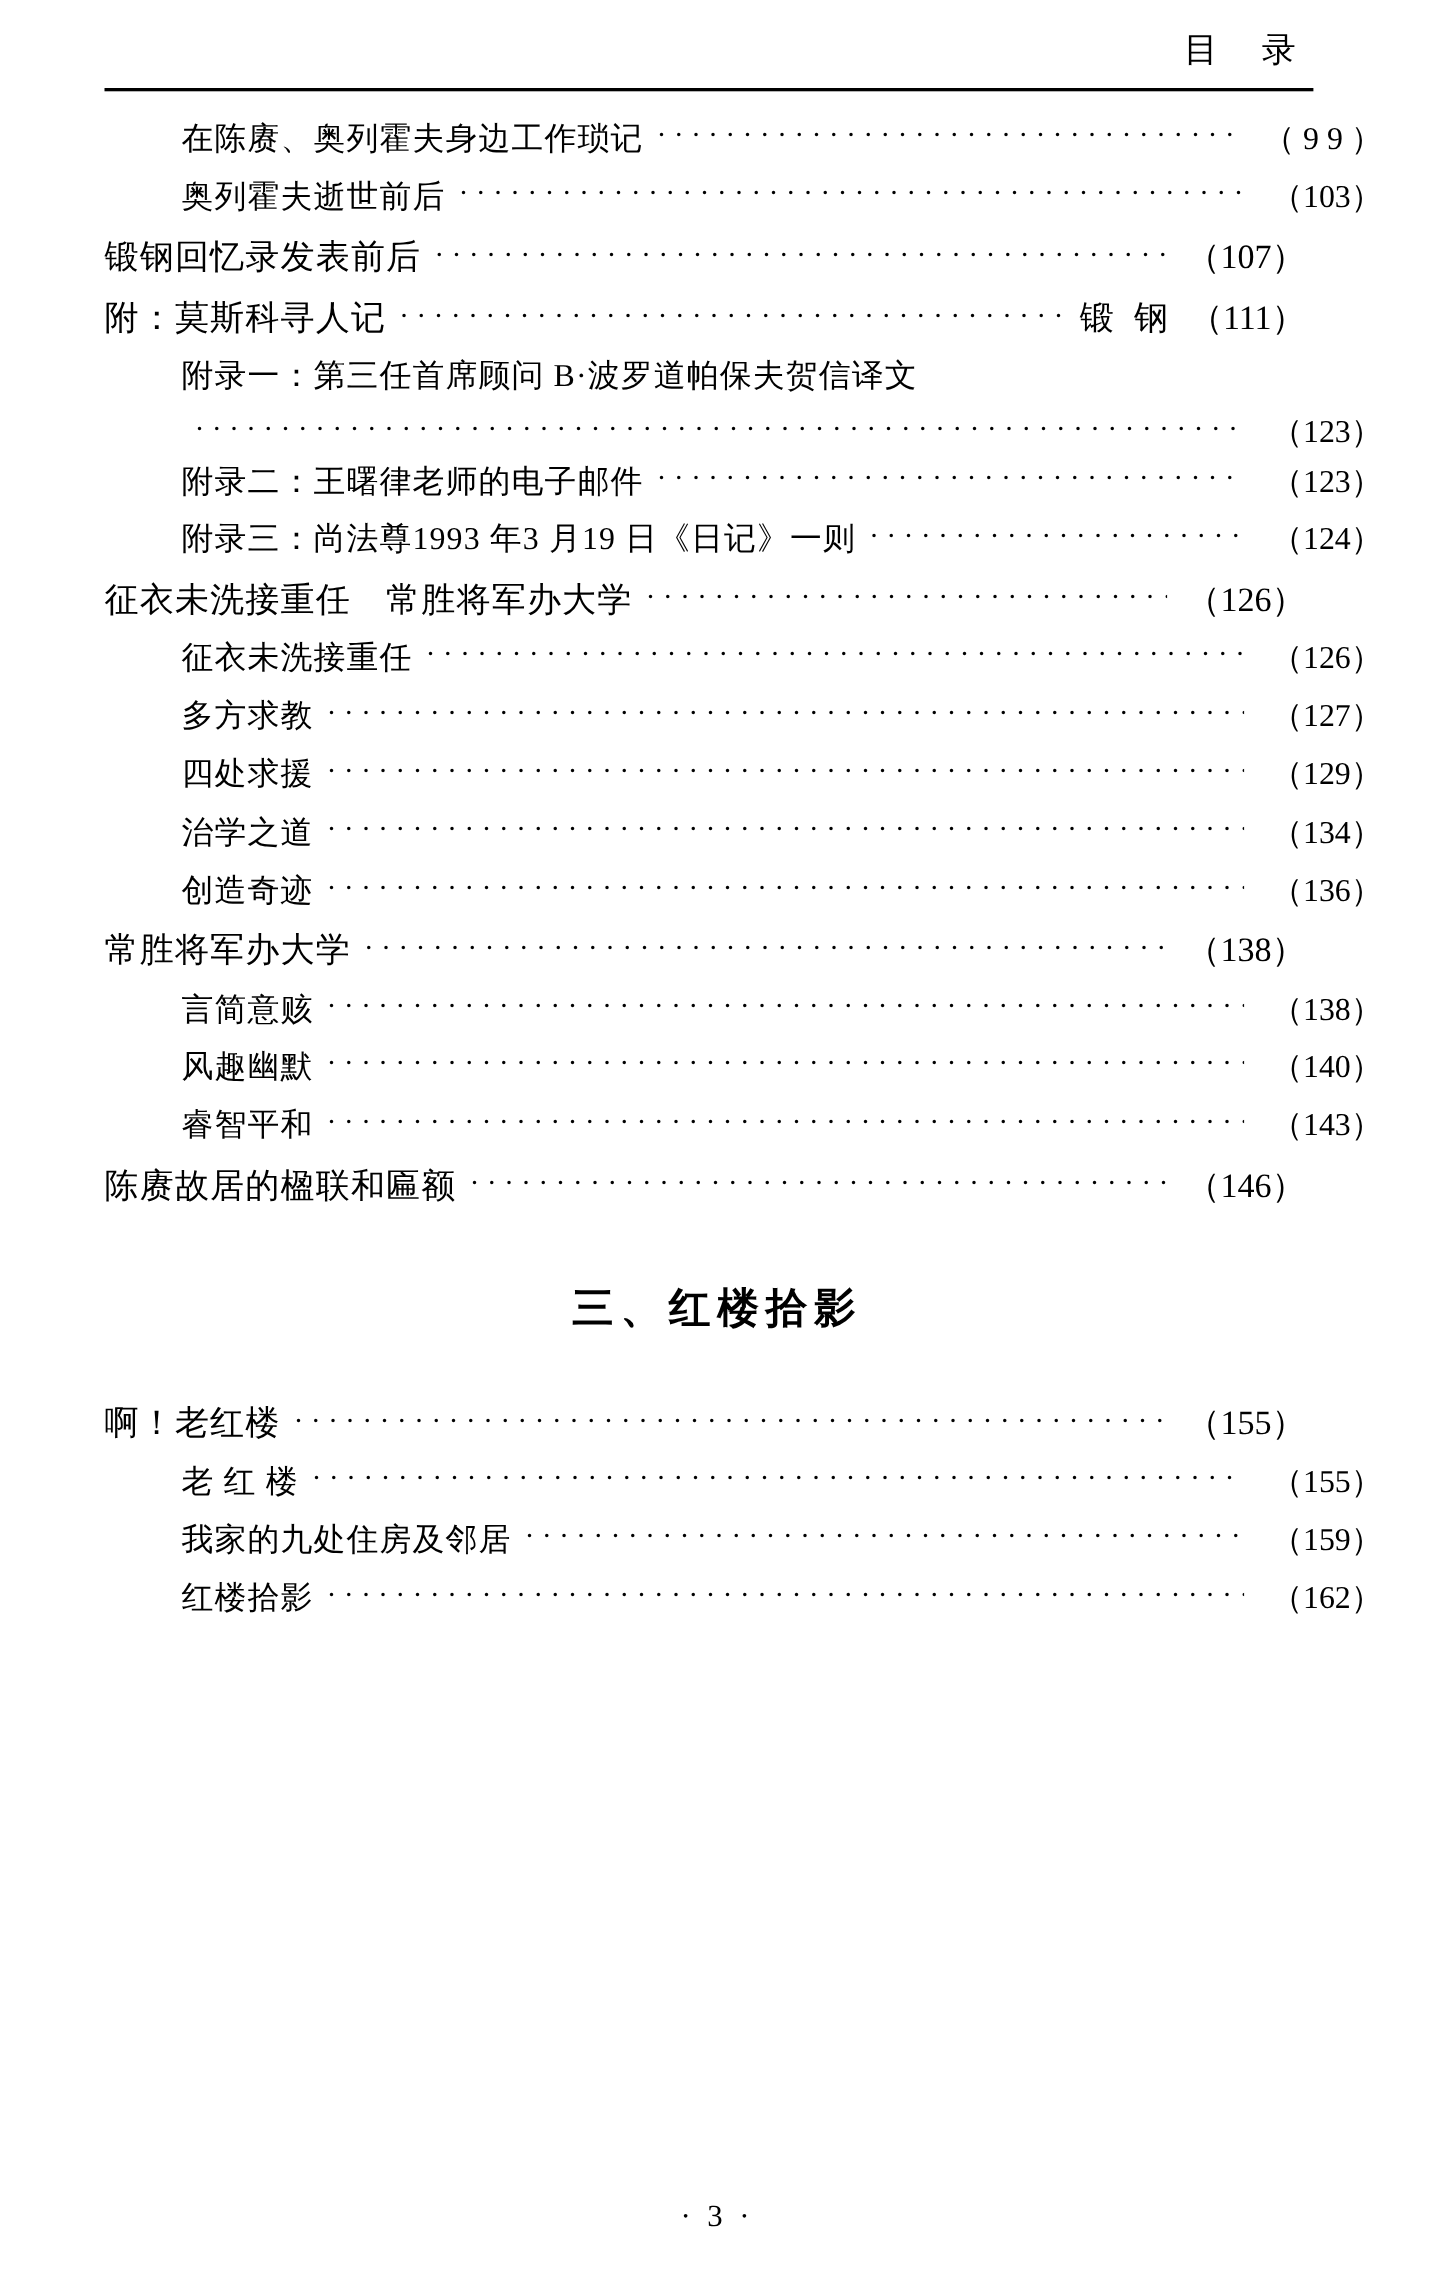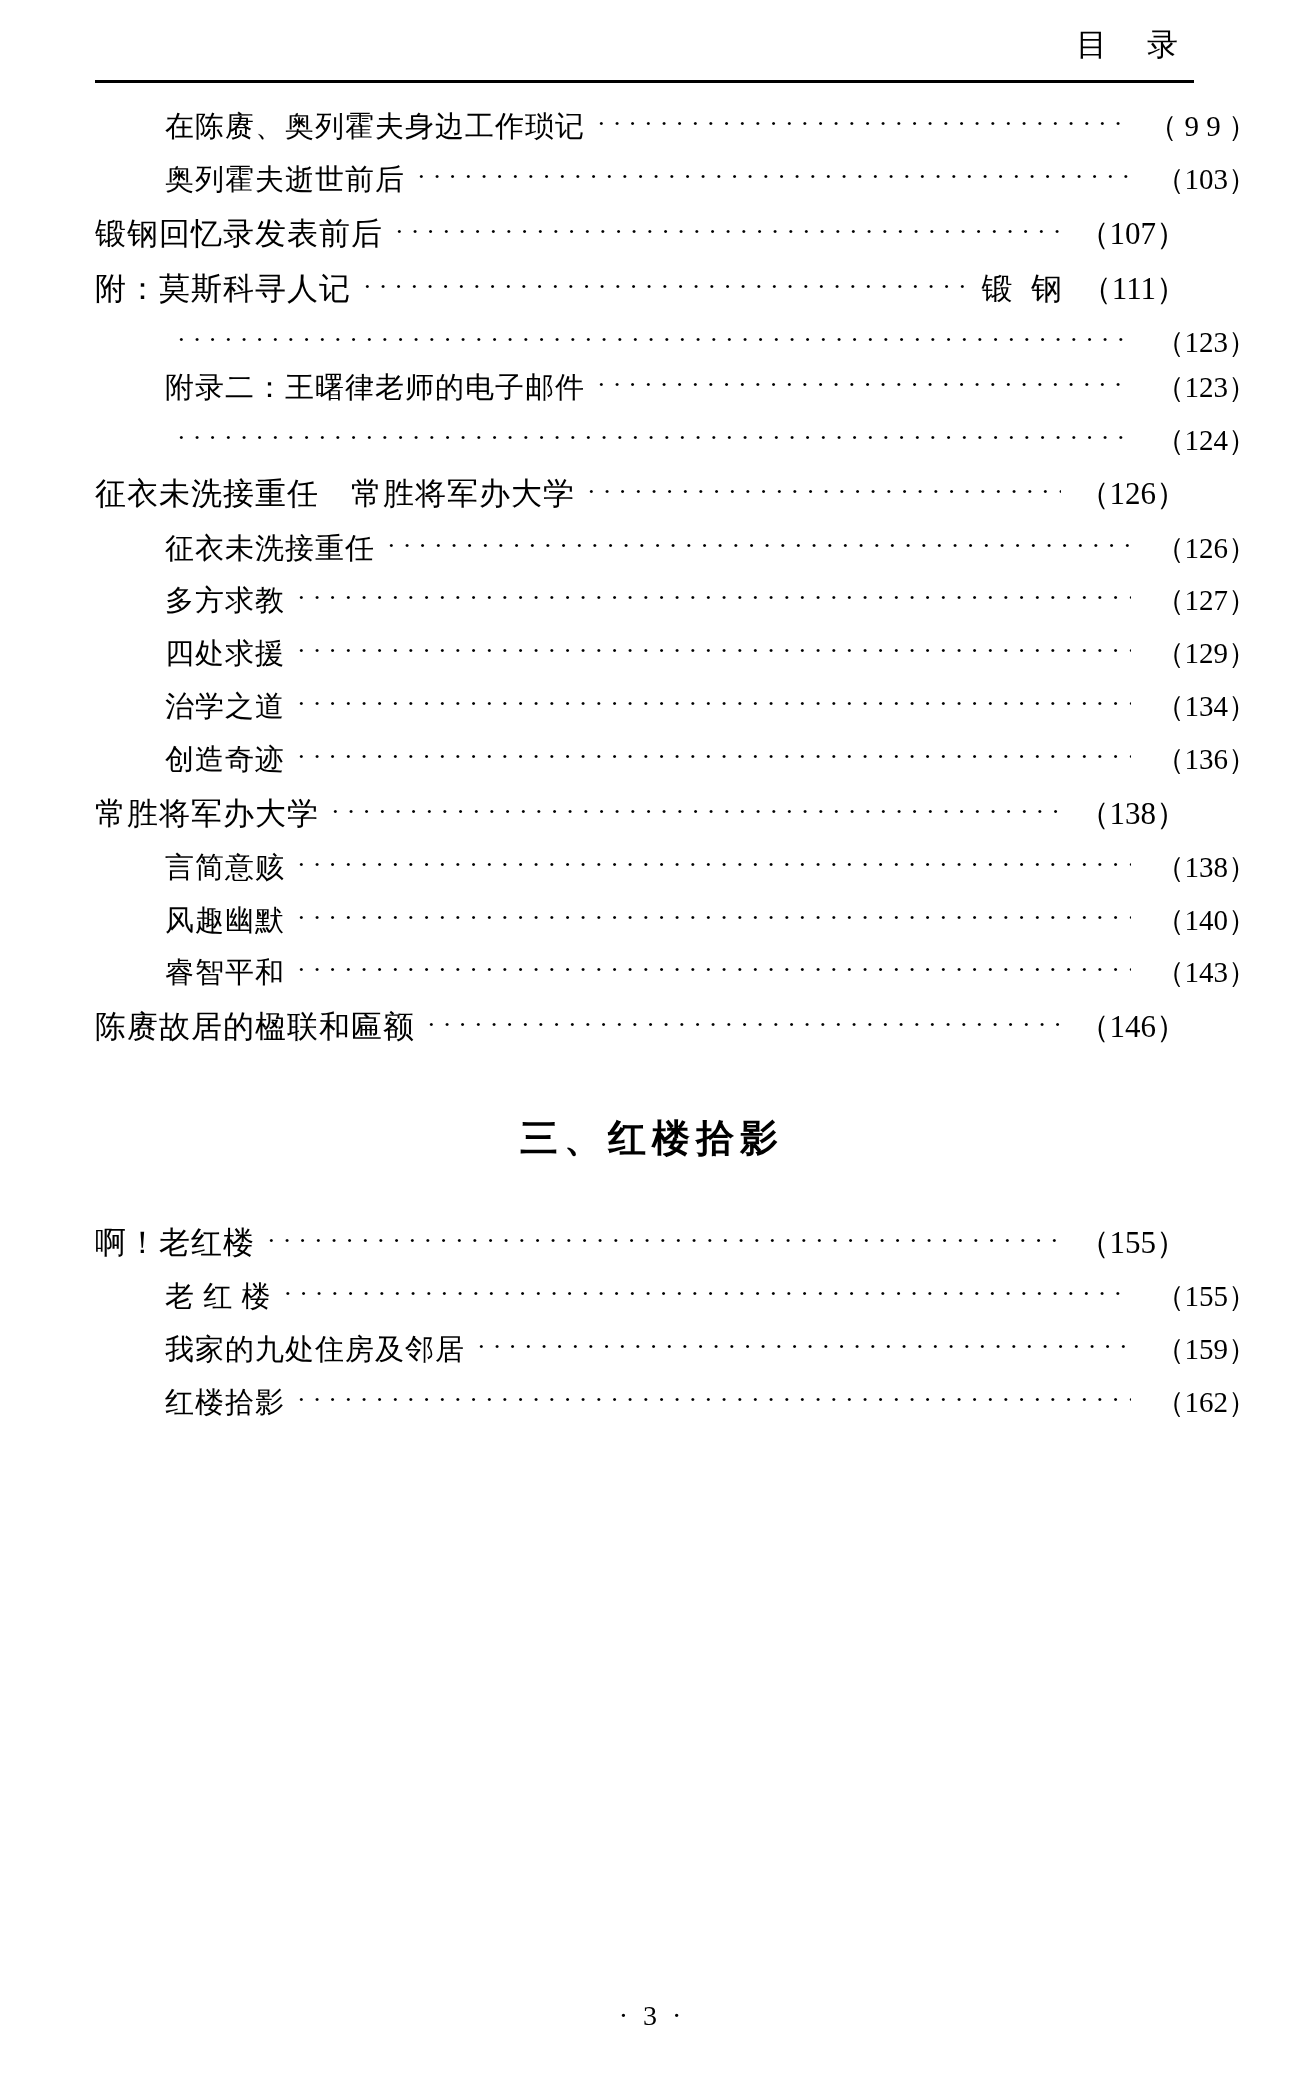--- a/index.html
+++ b/index.html
@@ -157,33 +157,35 @@
     </div>
 
     <div class="entry level-1">
       <span class="entry-title">附：莫斯科寻人记</span>
       <span class="leader">······································································································</span>
       <span class="author">锻  钢</span>
       <span class="page-num">（111）</span>
     </div>
 
     <div class="entry level-2 wrapped">
+      <span class="wrap-title">附录一：第三任首席顾问 B·波罗道帕保夫贺信译文</span>
       <span class="wrap-tail">
         <span class="leader">······································································································</span>
         <span class="page-num">（123）</span>
       </span>
     </div>
 
     <div class="entry level-2">
       <span class="entry-title">附录二：王曙律老师的电子邮件</span>
       <span class="leader">······································································································</span>
       <span class="page-num">（123）</span>
     </div>
 
     <div class="entry level-2">
+      <span class="entry-title">附录三：尚法尊1993 年3 月19 日《日记》一则</span>
       <span class="leader">······································································································</span>
       <span class="page-num">（124）</span>
     </div>
 
     <div class="entry level-1">
       <span class="entry-title">征衣未洗接重任　常胜将军办大学</span>
       <span class="leader">······································································································</span>
       <span class="page-num">（126）</span>
     </div>
 

